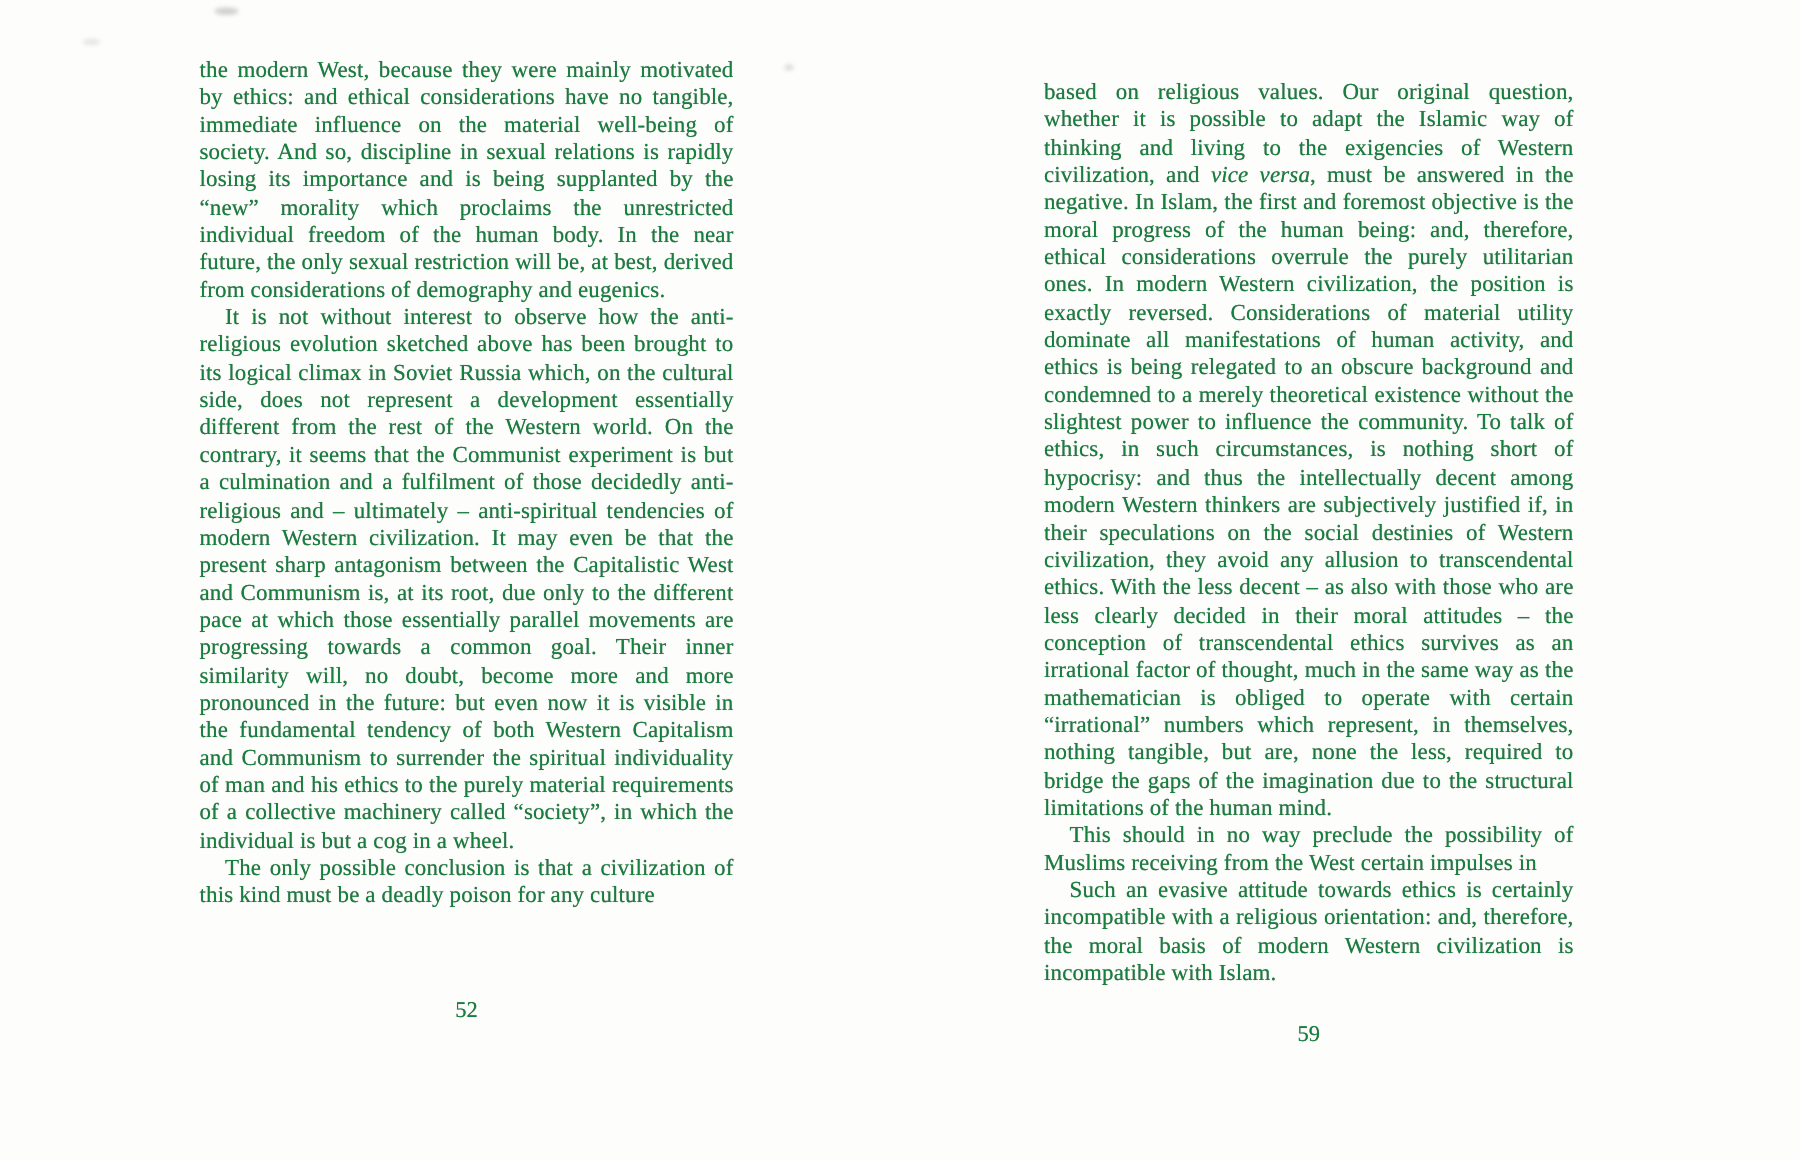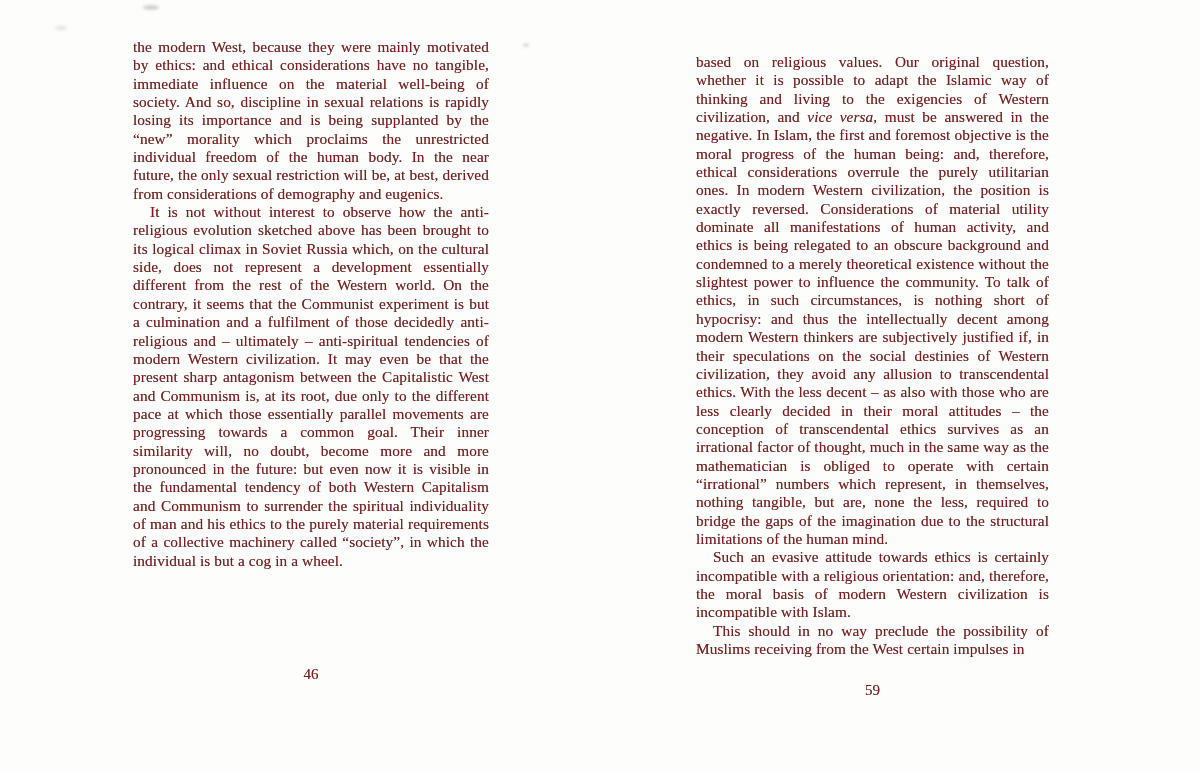--- a/index.html
+++ b/index.html
@@ -9,21 +9,21 @@
     height: 773px;
     overflow: hidden;
     background: #fdfdfc;
   }
   .spread {
     position: relative;
     width: 948px;
     height: 773px;
     background: #fdfdfc;
     font-family: "Liberation Serif", "DejaVu Serif", serif;
-    color: #7f1d1d;
+    color: #15803d;
     padding-left: 20px;
   }
   .page-col {
     position: absolute;
     font-size: 15.3px;
     line-height: 18.35px;
     text-align: justify;
     text-shadow: 0 0 0.5px rgba(20,20,20,0.55);
     letter-spacing: 0.1px;
   }
@@ -55,25 +55,26 @@
 
 <div class="spread">
 
   <div class="smudge smudge-a"></div>
   <div class="smudge smudge-b"></div>
   <div class="smudge smudge-c"></div>
 
   <section class="page-col col-left">
       <p class="para"><span>the modern West, because they were mainly motivated by ethics: and ethical considerations have no tangible, immediate influence on the material well-being of society. And so, discipline in sexual relations is rapidly losing its importance and is being supplanted by the “new” morality which proclaims the unrestricted individual freedom of the human body. In the near future, the only sexual restriction will be, at best, derived from considerations of demography and eugenics.</span></p>
       <p class="para indent"><span>It is not without interest to observe how the anti-religious evolution sketched above has been brought to its logical climax in Soviet Russia which, on the cultural side, does not represent a development essentially different from the rest of the Western world. On the contrary, it seems that the Communist experiment is but a culmination and a fulfilment of those decidedly anti-religious and – ultimately – anti-spiritual tendencies of modern Western civilization. It may even be that the present sharp antagonism between the Capitalistic West and Communism is, at its root, due only to the different pace at which those essentially parallel movements are progressing towards a common goal. Their inner similarity will, no doubt, become more and more pronounced in the future: but even now it is visible in the fundamental tendency of both Western Capitalism and Communism to surrender the spiritual individuality of man and his ethics to the purely material requirements of a collective machinery called “society”, in which the individual is but a cog in a wheel.</span></p>
+      <p class="para indent"><span>The only possible conclusion is that a civilization of this kind must be a deadly poison for any culture</span></p>
     </section>
 
   <section class="page-col col-right">
       <p class="para"><span>based on religious values. Our original question, whether it is possible to adapt the Islamic way of thinking and living to the exigencies of Western civilization, and </span><span class="italic">vice versa</span><span>, must be answered in the negative. In Islam, the first and foremost objective is the moral progress of the human being: and, therefore, ethical considerations overrule the purely utilitarian ones. In modern Western civilization, the position is exactly reversed. Considerations of material utility dominate all manifestations of human activity, and ethics is being relegated to an obscure background and condemned to a merely theoretical existence without the slightest power to influence the community. To talk of ethics, in such circumstances, is nothing short of hypocrisy: and thus the intellectually decent among modern Western thinkers are subjectively justified if, in their speculations on the social destinies of Western civilization, they avoid any allusion to transcendental ethics. With the less decent – as also with those who are less clearly decided in their moral attitudes – the conception of transcendental ethics survives as an irrational factor of thought, much in the same way as the mathematician is obliged to operate with certain “irrational” numbers which represent, in themselves, nothing tangible, but are, none the less, required to bridge the gaps of the imagination due to the structural limitations of the human mind.</span></p>
+      <p class="para indent"><span>This should in no way preclude the possibility of Muslims receiving from the West certain impulses in</span></p>
       <p class="para indent"><span>Such an evasive attitude towards ethics is certainly incompatible with a religious orientation: and, therefore, the moral basis of modern Western civilization is incompatible with Islam.</span></p>
-      <p class="para indent"><span>This should in no way preclude the possibility of Muslims receiving from the West certain impulses in</span></p>
     </section>
 
-  <div class="page-number num-left">46</div>
+  <div class="page-number num-left">52</div>
 
   <div class="page-number num-right">59</div>
 
 </div>
 
 </body></html>

